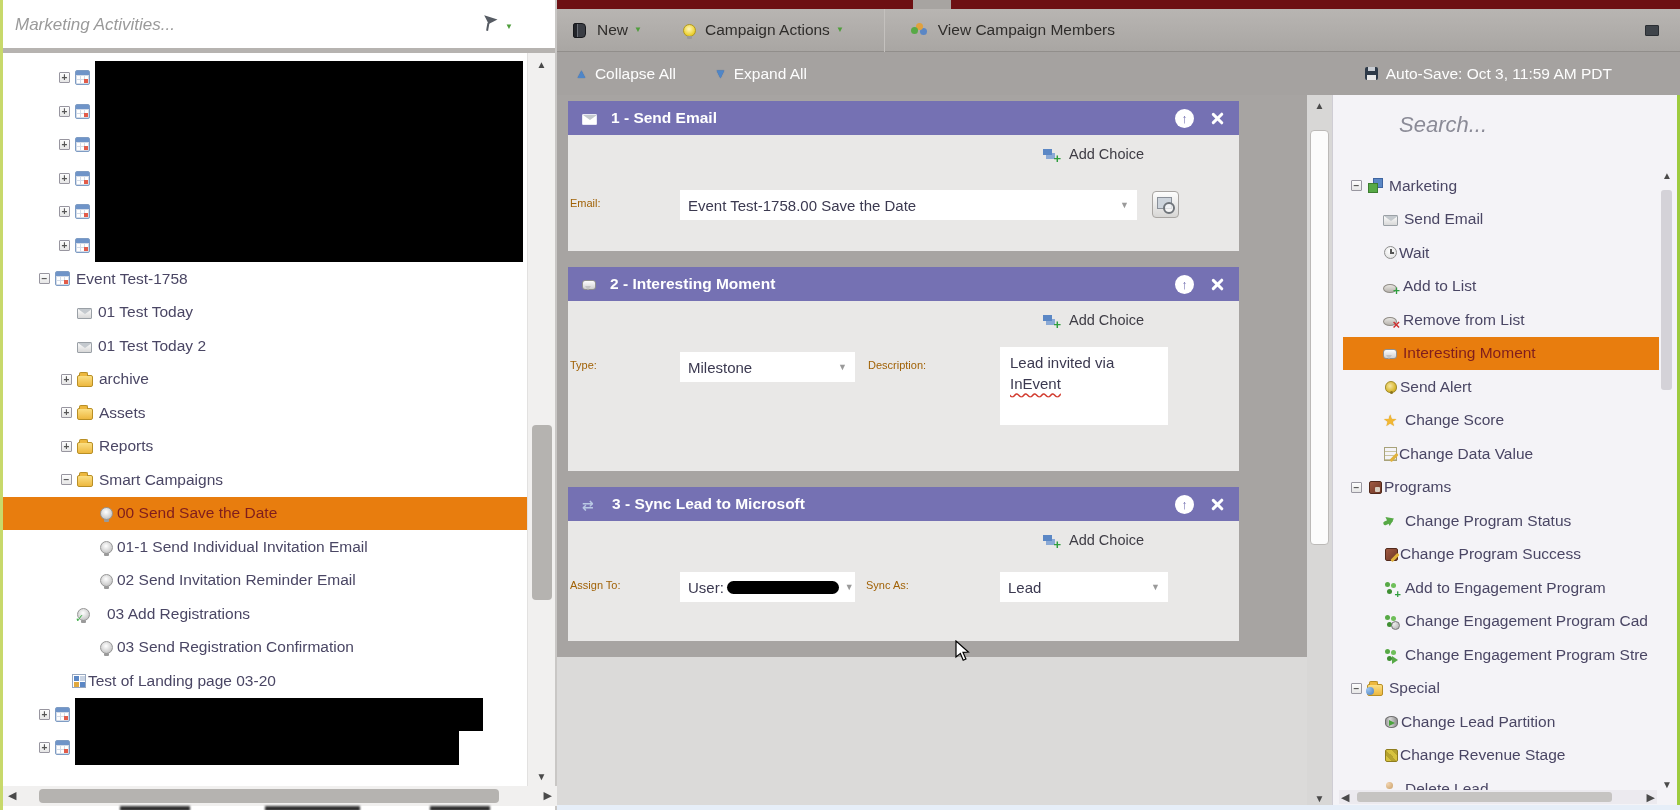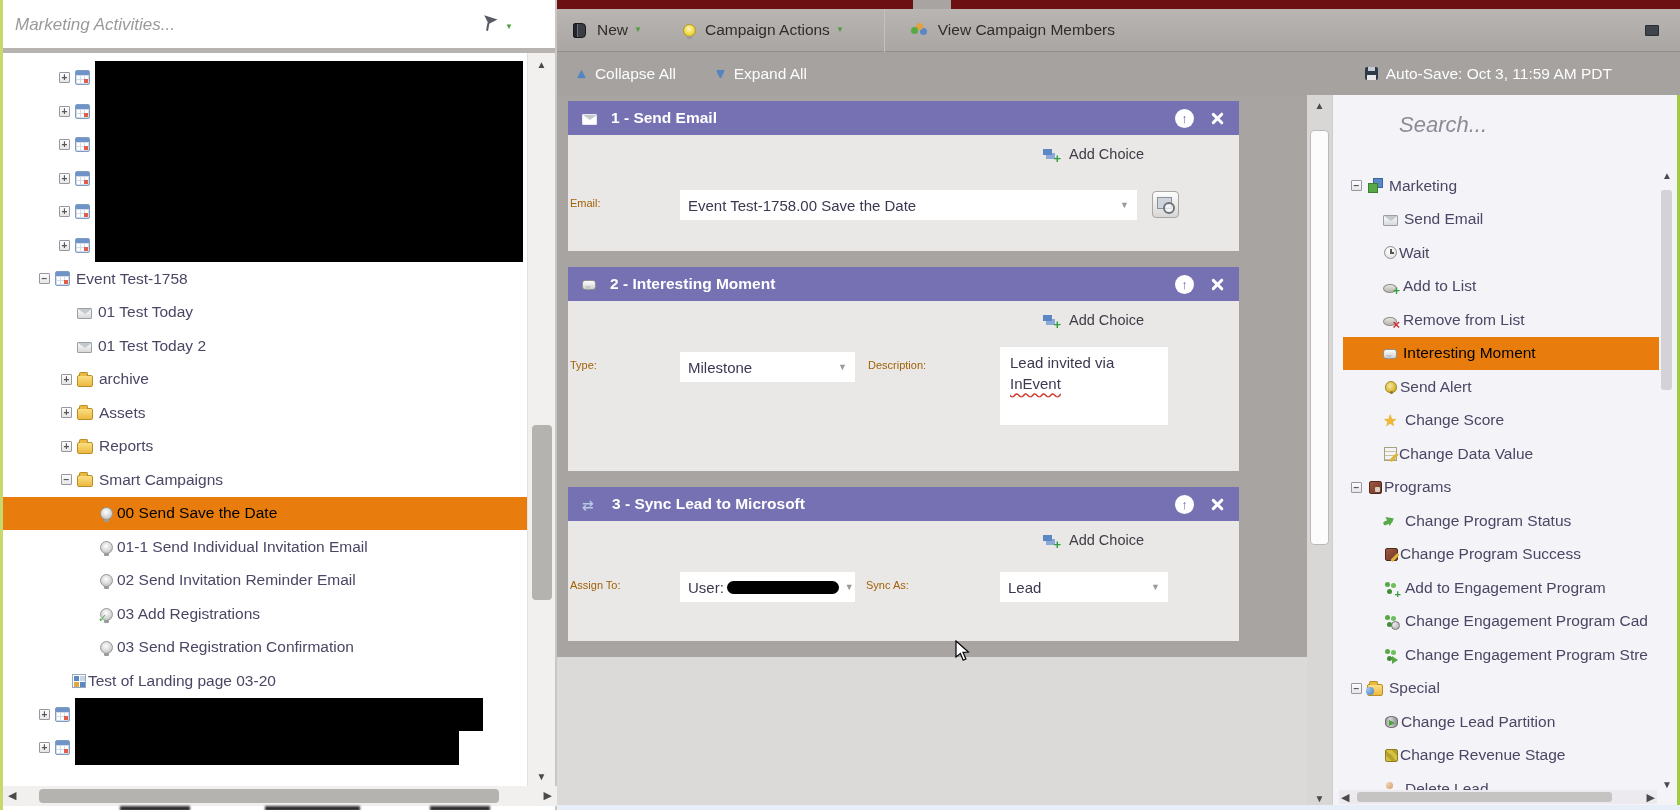--- a/index.html
+++ b/index.html
@@ -20,21 +20,21 @@
   #lp-divider { position:absolute; left:0; top:48px; width:100%; height:5px; background:#b6b3b0; }
   #filter-btn { position:absolute; left:478px; top:13px; width:34px; height:24px; cursor:pointer; }
   .ic-funnel { position:absolute; left:0; top:2px; width:16px; height:16px; transform:rotate(18deg); }
   .ic-funnel::before { content:""; position:absolute; left:1px; top:2px; border-left:7px solid transparent; border-right:7px solid transparent; border-top:7px solid #565b63; }
   .ic-funnel::after { content:""; position:absolute; left:7px; top:8px; width:2px; height:8px; background:#565b63; transform:rotate(-8deg); }
   .green-caret { color:#4f9e3c; font-size:8px; line-height:8px; }
   #filter-caret { position:absolute; left:24px; top:10px; }
 
   #left-tree { position:absolute; left:0; top:53px; width:524px; height:733px; overflow:hidden; padding-top:8px; }
   .trow { height:33.5px; display:flex; align-items:center; white-space:nowrap; color:#4a4664; font-size:15.5px; }
-  .trow.sel { background:#e87d0e; color:#000000; }
+  .trow.sel { background:#e87d0e; color:#7f1d1d; }
   .trow .lbl { margin-left:1px; }
   .exp { flex:none; width:11px; height:11px; margin-right:5px; border:1px solid #9896a0; border-radius:1px;
     background:linear-gradient(#fdfdfd,#e6e6e6); color:#555; font-size:10px; line-height:9px; text-align:center; font-weight:bold; }
   .redact { display:inline-block; height:33.5px; background:#000; }
 
   
   #lp-vscroll { position:absolute; left:524px; top:53px; width:28px; height:733px; background:#f1f0ef; border-left:1px solid #e2e1e0; }
   .sb-arrow { position:absolute; color:#4a4a4a; font-size:10px; width:100%; text-align:center; cursor:pointer; }
   #lp-vthumb { position:absolute; left:4px; top:372px; width:20px; height:175px; background:#b5b3b0; border-radius:4px; cursor:pointer; }
   #lp-hscroll { position:absolute; left:3px; top:786px; width:554px; height:20px; background:#f1f0ef; }
@@ -256,21 +256,21 @@
           <span class="lbl">00 Send Save the Date</span>
         </div>
         <div class="trow" style="padding-left: 96px;">
           <span class="ic ic-bulb"></span>
           <span class="lbl">01-1 Send Individual Invitation Email</span>
         </div>
         <div class="trow" style="padding-left: 96px;">
           <span class="ic ic-bulb"></span>
           <span class="lbl">02 Send Invitation Reminder Email</span>
         </div>
-        <div class="trow" style="padding-left: 96px;">
+        <div class="trow" style="padding-left: 73px; gap: 13px;">
           <span class="ic ic-bulbcheck"></span>
           <span class="lbl">03 Add Registrations</span>
         </div>
         <div class="trow" style="padding-left: 96px;">
           <span class="ic ic-bulb"></span>
           <span class="lbl">03 Send Registration Confirmation</span>
         </div>
         <div class="trow" style="padding-left: 68px;">
           <span class="ic ic-landing"></span>
           <span class="lbl">Test of Landing page 03-20</span>

